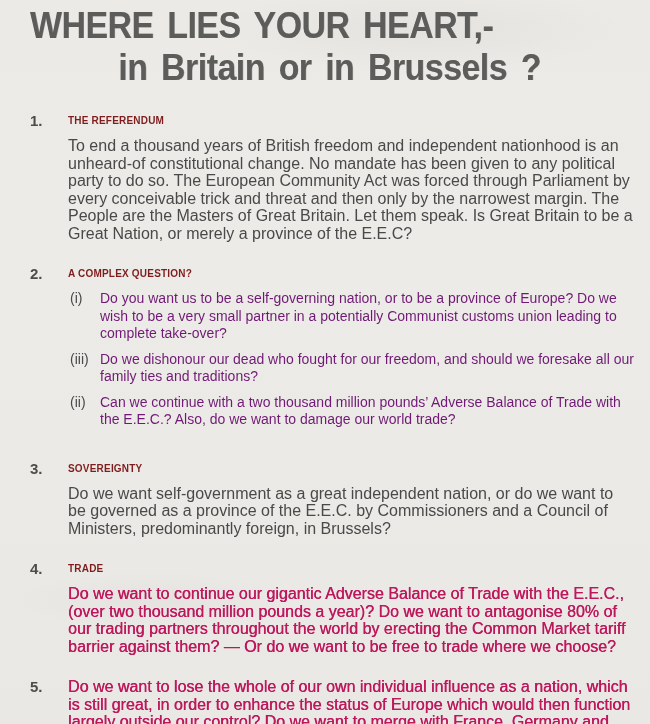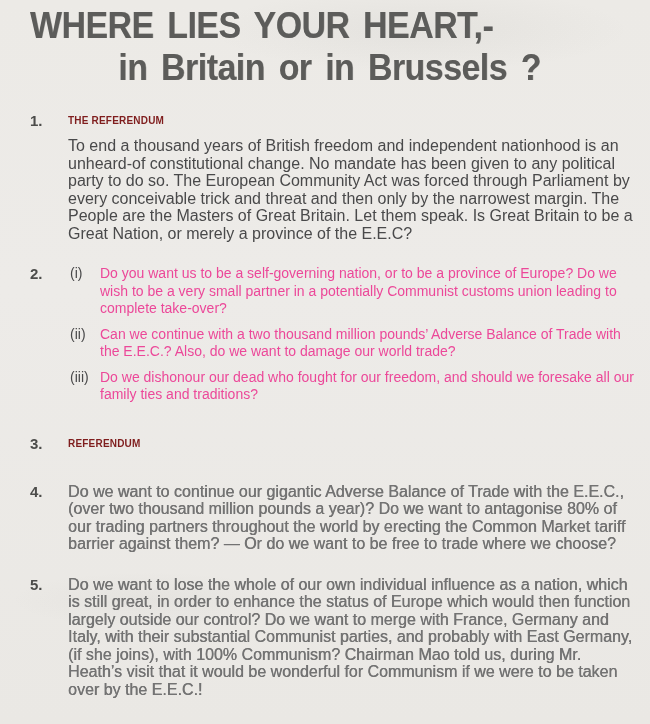--- a/index.html
+++ b/index.html
@@ -75,40 +75,40 @@
   .section-paragraph {
     font-size: 16px;
     line-height: 17.5px;
     color: #49494a;
     max-width: 598px;
     margin-bottom: 8px;
   }
   .section-paragraph:last-child { margin-bottom: 0; }
 
   .section.emphasis .section-paragraph {
-    color: #737373;
+    color: #be185d;
     text-shadow: 0.35px 0 0 currentColor;
   }
 
   
   .sub-item {
     display: grid;
     grid-template-columns: 30px 1fr;
     margin-bottom: 8px;
     margin-left: 2px;
   }
   .sub-item-label {
     font-size: 14px;
     line-height: 17.5px;
     color: #49494a;
   }
   .sub-item-text {
     font-size: 14px;
     line-height: 17.5px;
-    color: #ec4899;
+    color: #701a75;
     max-width: 572px;
   }
 </style>
 </head>
 <body>
 
 <div class="doc">
 
   <div class="title">
     <div class="title-line">WHERE LIES YOUR HEART,-</div>
@@ -119,43 +119,46 @@
       <div class="section">
         <div class="section-number">1.</div>
         <div class="section-body">
           <div class="section-heading">THE REFERENDUM</div>
           <div class="section-paragraph">To end a thousand years of British freedom and independent nationhood is an unheard-of constitutional change. No mandate has been given to any political party to do so. The European Community Act was forced through Parliament by every conceivable trick and threat and then only by the narrowest margin. The People are the Masters of Great Britain. Let them speak. Is Great Britain to be a Great Nation, or merely a province of the E.E.C?</div>
         </div>
       </div>
       <div class="section">
         <div class="section-number">2.</div>
         <div class="section-body">
+          <div class="section-heading">A COMPLEX QUESTION?</div>
           <div class="sub-item">
             <div class="sub-item-label">(i)</div>
             <div class="sub-item-text">Do you want us to be a self-governing nation, or to be a province of Europe? Do we wish to be a very small partner in a potentially Communist customs union leading to complete take-over?</div>
           </div>
           <div class="sub-item">
+            <div class="sub-item-label">(iii)</div>
+            <div class="sub-item-text">Do we dishonour our dead who fought for our freedom, and should we foresake all our family ties and traditions?</div>
+          </div>
+          <div class="sub-item">
             <div class="sub-item-label">(ii)</div>
             <div class="sub-item-text">Can we continue with a two thousand million pounds’ Adverse Balance of Trade with the E.E.C.? Also, do we want to damage our world trade?</div>
-          </div>
-          <div class="sub-item">
-            <div class="sub-item-label">(iii)</div>
-            <div class="sub-item-text">Do we dishonour our dead who fought for our freedom, and should we foresake all our family ties and traditions?</div>
           </div>
         </div>
       </div>
       <div class="section">
         <div class="section-number">3.</div>
         <div class="section-body">
-          <div class="section-heading">REFERENDUM</div>
+          <div class="section-heading">SOVEREIGNTY</div>
+          <div class="section-paragraph">Do we want self-government as a great independent nation, or do we want to be governed as a province of the E.E.C. by Commissioners and a Council of Ministers, predominantly foreign, in Brussels?</div>
         </div>
       </div>
       <div class="section emphasis">
         <div class="section-number">4.</div>
         <div class="section-body">
+          <div class="section-heading">TRADE</div>
           <div class="section-paragraph">Do we want to continue our gigantic Adverse Balance of Trade with the E.E.C., (over two thousand million pounds a year)? Do we want to antagonise 80% of our trading partners throughout the world by erecting the Common Market tariff barrier against them? — Or do we want to be free to trade where we choose?</div>
         </div>
       </div>
       <div class="section emphasis">
         <div class="section-number">5.</div>
         <div class="section-body">
           <div class="section-paragraph">Do we want to lose the whole of our own individual influence as a nation, which is still great, in order to enhance the status of Europe which would then function largely outside our control? Do we want to merge with France, Germany and Italy, with their substantial Communist parties, and probably with East Germany, (if she joins), with 100% Communism? Chairman Mao told us, during Mr. Heath’s visit that it would be wonderful for Communism if we were to be taken over by the E.E.C.!</div>
         </div>
       </div>
     </div>

